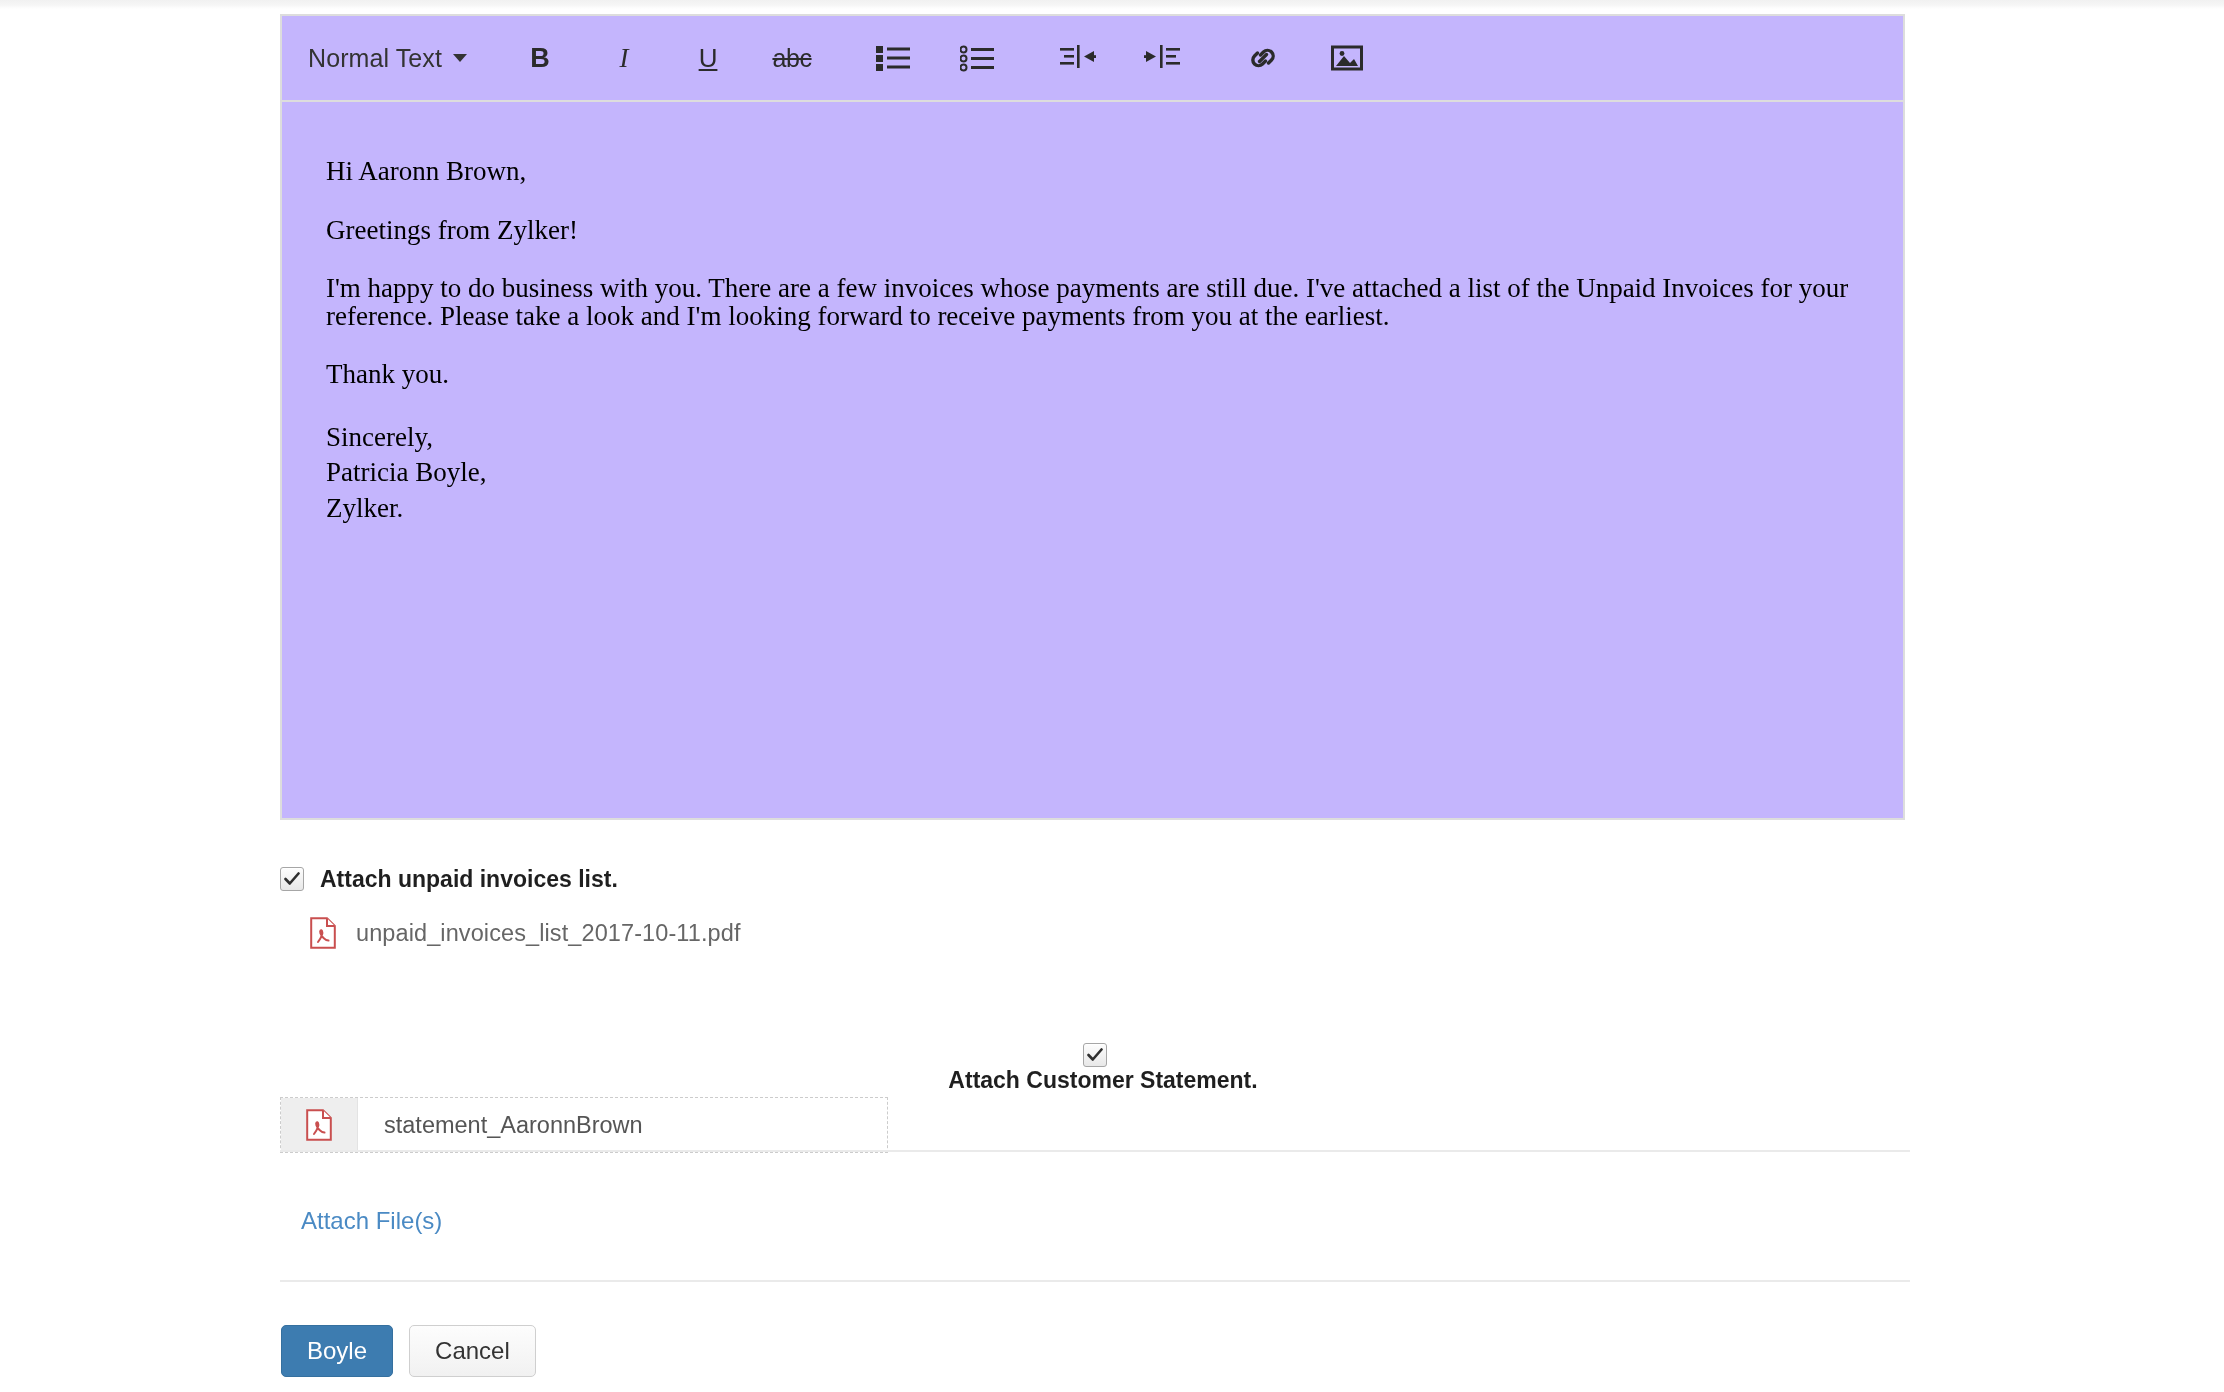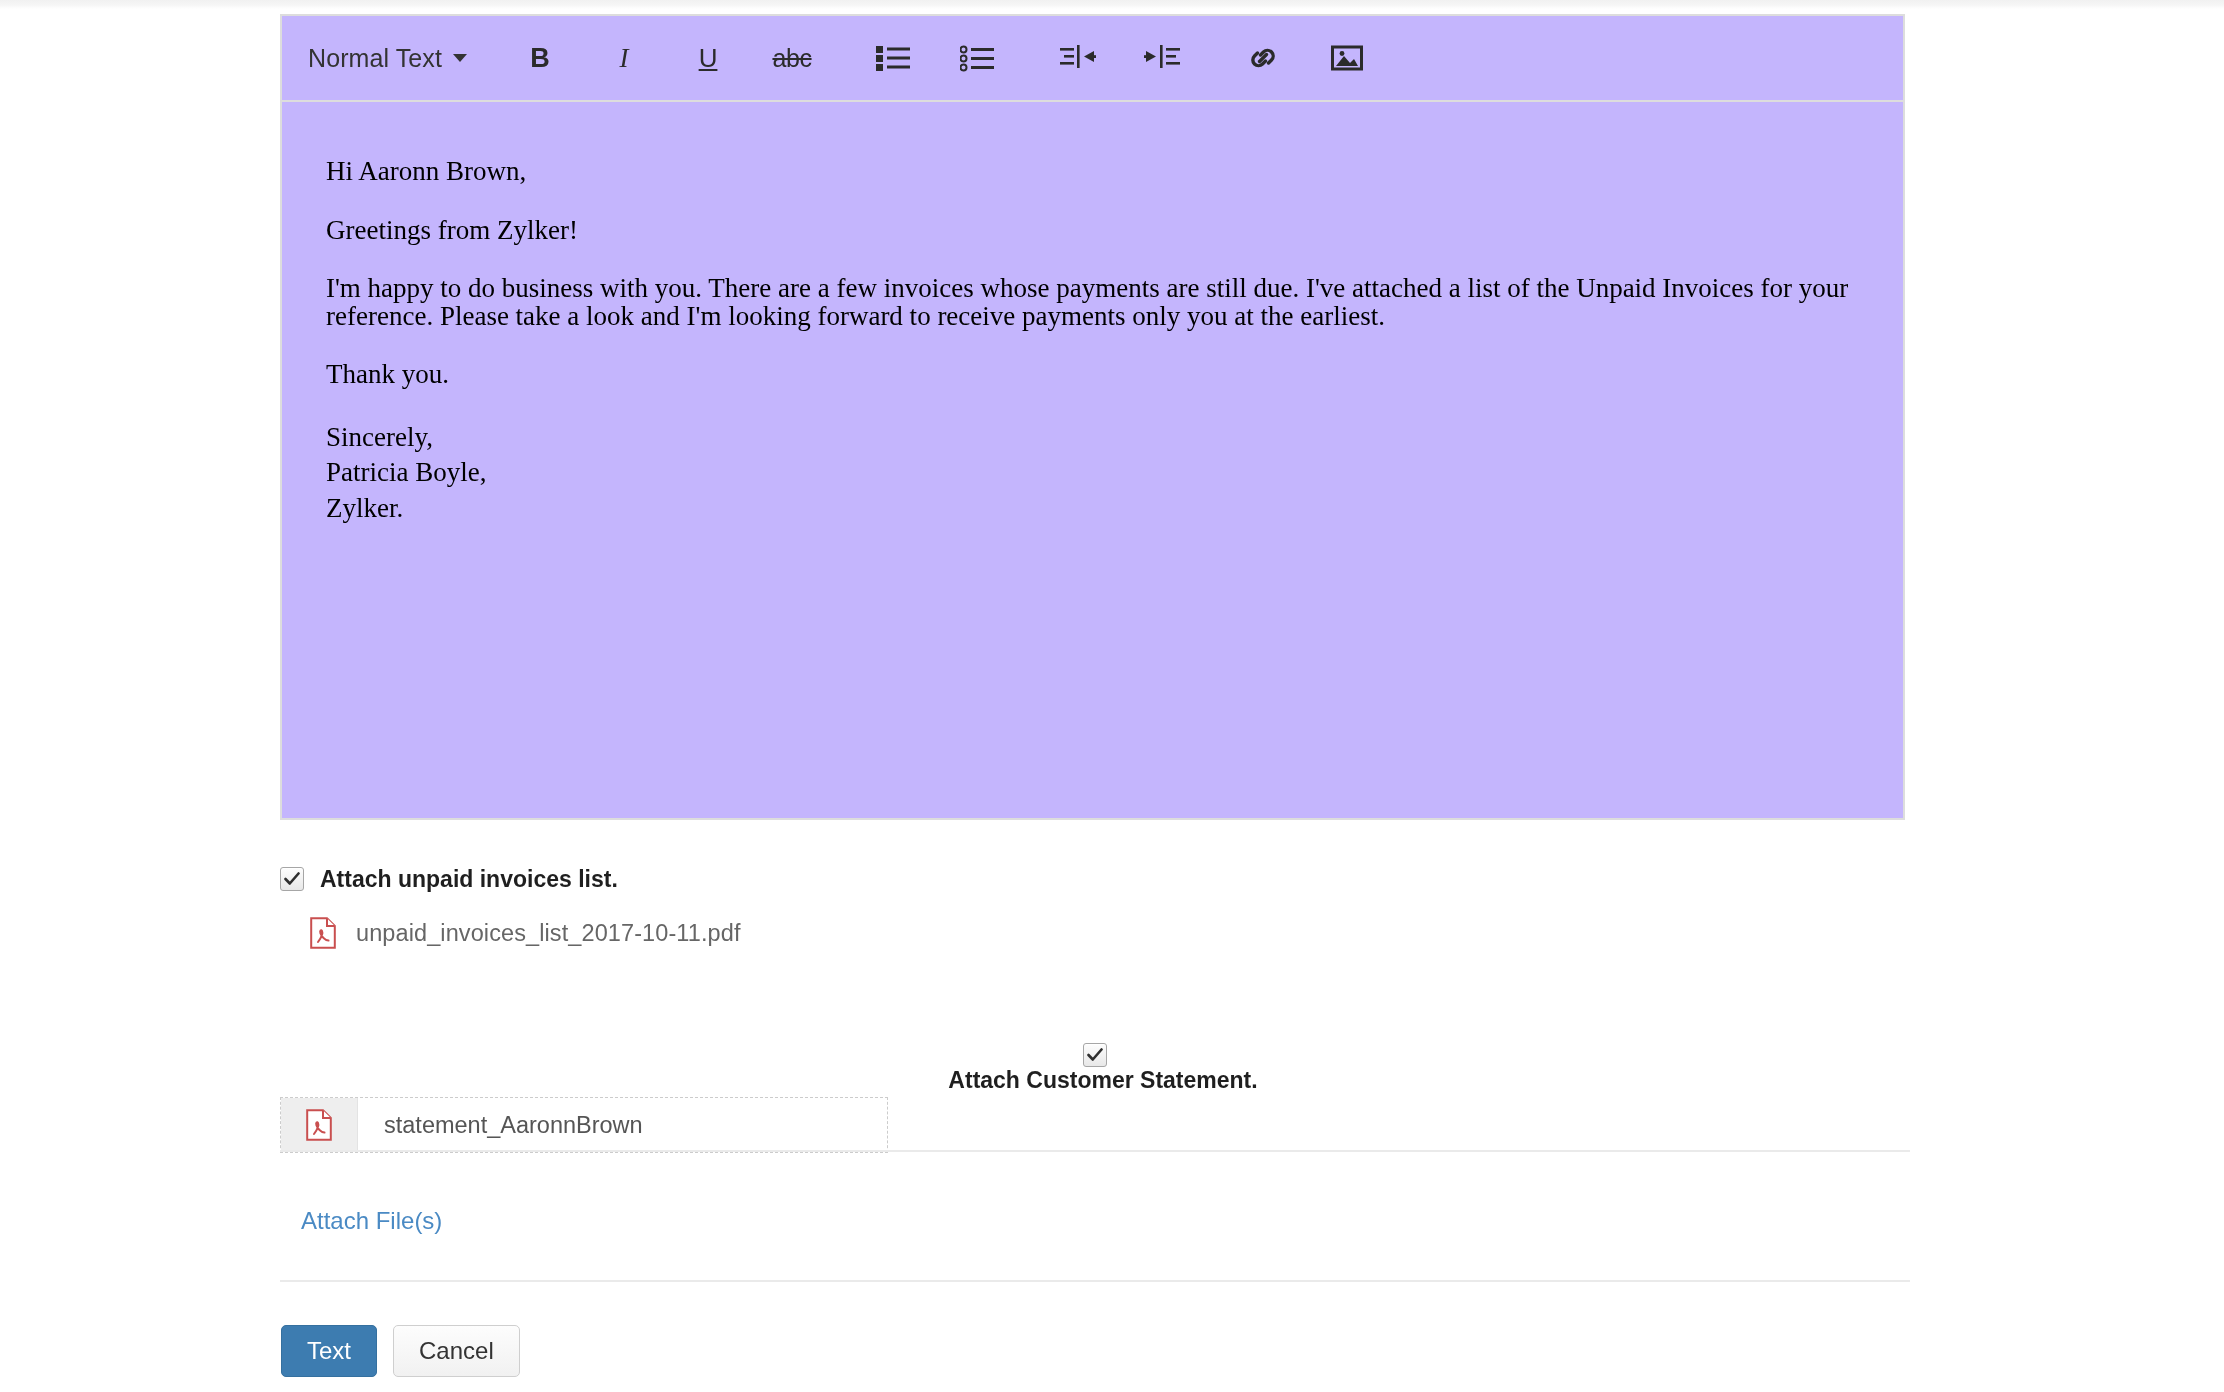--- a/index.html
+++ b/index.html
@@ -338,21 +338,21 @@
           <path d="M5 22 L13 12 L19 19 L23 15 L27 22 Z" fill="#2b2b2b"></path>
           <circle cx="11" cy="9.5" r="2.4" fill="#2b2b2b"></circle>
         </svg>
       </div>
 
     </div>
 
     <div class="body-area">
       <p>Hi Aaronn Brown,</p>
       <p>Greetings from Zylker!</p>
-      <p>I'm happy to do business with you. There are a few invoices whose payments are still due. I've attached a list of the Unpaid Invoices for your reference. Please take a look and I'm looking forward to receive payments only you at the earliest.</p>
+      <p>I'm happy to do business with you. There are a few invoices whose payments are still due. I've attached a list of the Unpaid Invoices for your reference. Please take a look and I'm looking forward to receive payments from you at the earliest.</p>
       <p>Thank you.</p>
       <p class="sig">
         <span>Sincerely,</span>
         <span>Patricia Boyle,</span>
         <span>Zylker.</span>
       </p>
     </div>
 
   </div>
 
@@ -398,17 +398,17 @@
 
   </div>
 
   <div class="divider one"></div>
 
   <div class="attach-link">Attach File(s)</div>
 
   <div class="divider two"></div>
 
   <div class="btn-row">
-    <div class="btn btn-send">Text</div>
+    <div class="btn btn-send">Boyle</div>
     <div class="btn btn-cancel">Cancel</div>
   </div>
 
 </div>
 
 </body></html>

